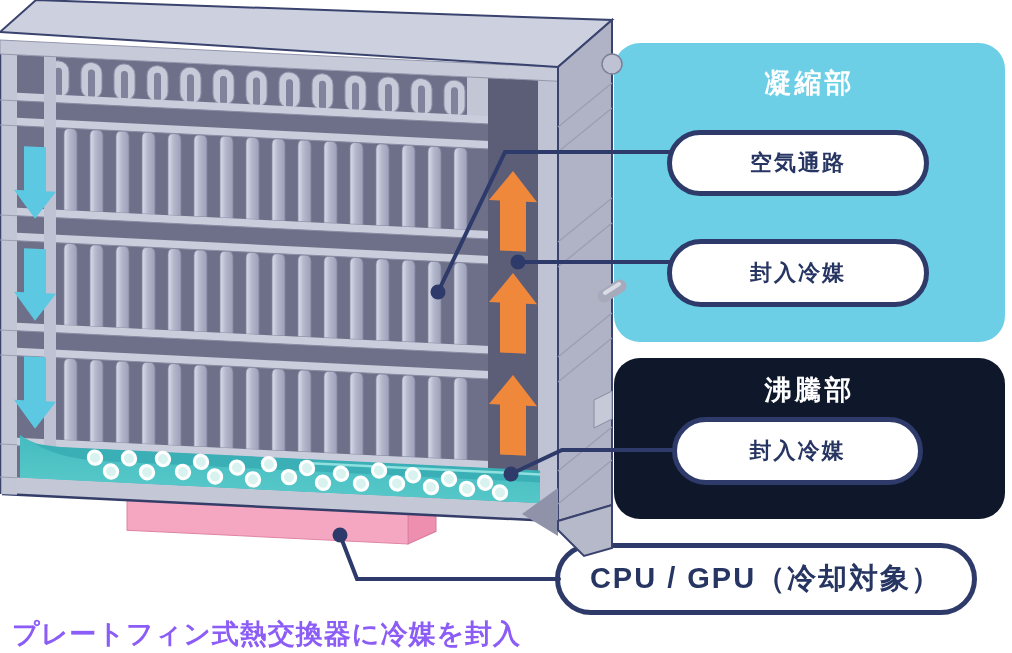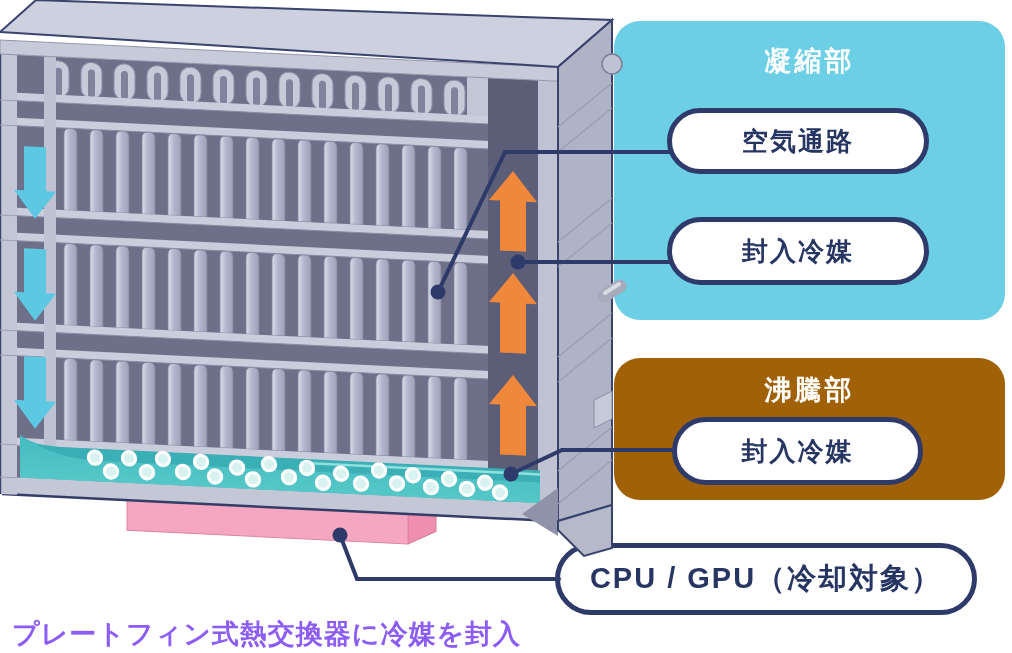--- a/index.html
+++ b/index.html
@@ -1,32 +1,32 @@
 <!DOCTYPE html>
 <html><head>
 <meta charset="utf-8">
 <style>
   html,body{margin:0;padding:0;background:#ffffff;}
   .stage{
     position:relative;width:1012px;height:653px;background:#ffffff;overflow:hidden;
     font-family:"Liberation Sans","DejaVu Sans",sans-serif;
   }
   .panel{position:absolute;border-radius:26px;}
-  .panel-condensation{left:614px;top:21px;width:391px;height:299px;background:#6CCFE6;}
-  .panel-boiling{left:614px;top:358px;width:391px;height:142px;background:#a16207;}
+  .panel-condensation{left:614px;top:43px;width:391px;height:299px;background:#6CCFE6;}
+  .panel-boiling{left:614px;top:358px;width:391px;height:161px;background:#0f172a;}
   .panel-title{
     position:absolute;left:0;width:100%;text-align:center;color:#ffffff;
     font-size:27px;font-weight:800;letter-spacing:3px;white-space:nowrap;
   }
   .panel-condensation .panel-title{top:22px;}
   .panel-boiling .panel-title{top:14px;}
   .pill{
     position:absolute;background:#ffffff;border:5px solid #2E3A69;border-radius:40px;
     display:flex;align-items:center;justify-content:center;
-    color:#273563;font-size:26px;font-weight:800;letter-spacing:2px;white-space:nowrap;
+    color:#273563;font-size:22px;font-weight:800;letter-spacing:2px;white-space:nowrap;
     box-sizing:border-box;
   }
   .pill-air{left:53px;top:87px;width:262px;height:66px;}
   .pill-refrigerant-path{left:53px;top:196px;width:262px;height:68px;}
   .pill-sealed{left:58px;top:59px;width:251px;height:68px;}
   .pill-cpu{left:555px;top:543px;width:422px;height:72px;font-size:29px;}
   .caption{
     position:absolute;left:12px;top:616px;color:#8b5cf6;
     font-size:27px;font-weight:800;letter-spacing:1px;white-space:nowrap;
   }

